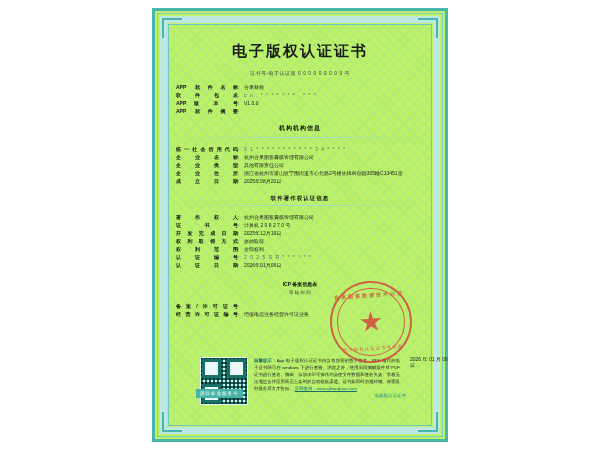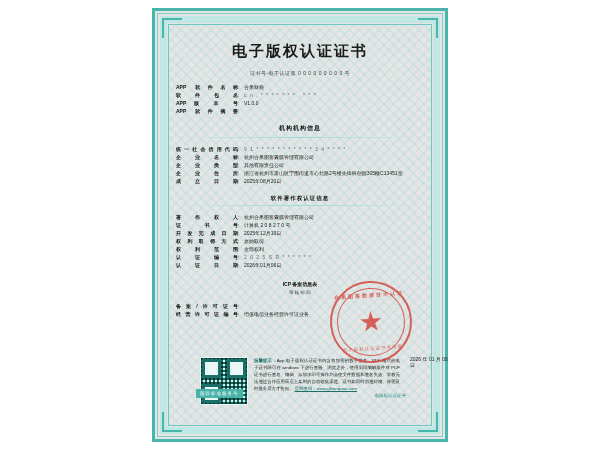--- a/index.html
+++ b/index.html
@@ -17,21 +17,21 @@
     background: #ffffff;
     overflow: hidden;
   }
   
   .sheet {
     position: absolute;
     left: 152px;
     top: 8px;
     width: 296px;
     height: 434px;
-    background: #e5e5e5;
+    background: #bef264;
     box-sizing: border-box;
   }
   .border-outer {
     position: absolute;
     left: 0; top: 0; right: 0; bottom: 0;
     border: 3px solid #49b6ac;
     box-sizing: border-box;
   }
   .border-mid {
     position: absolute;

